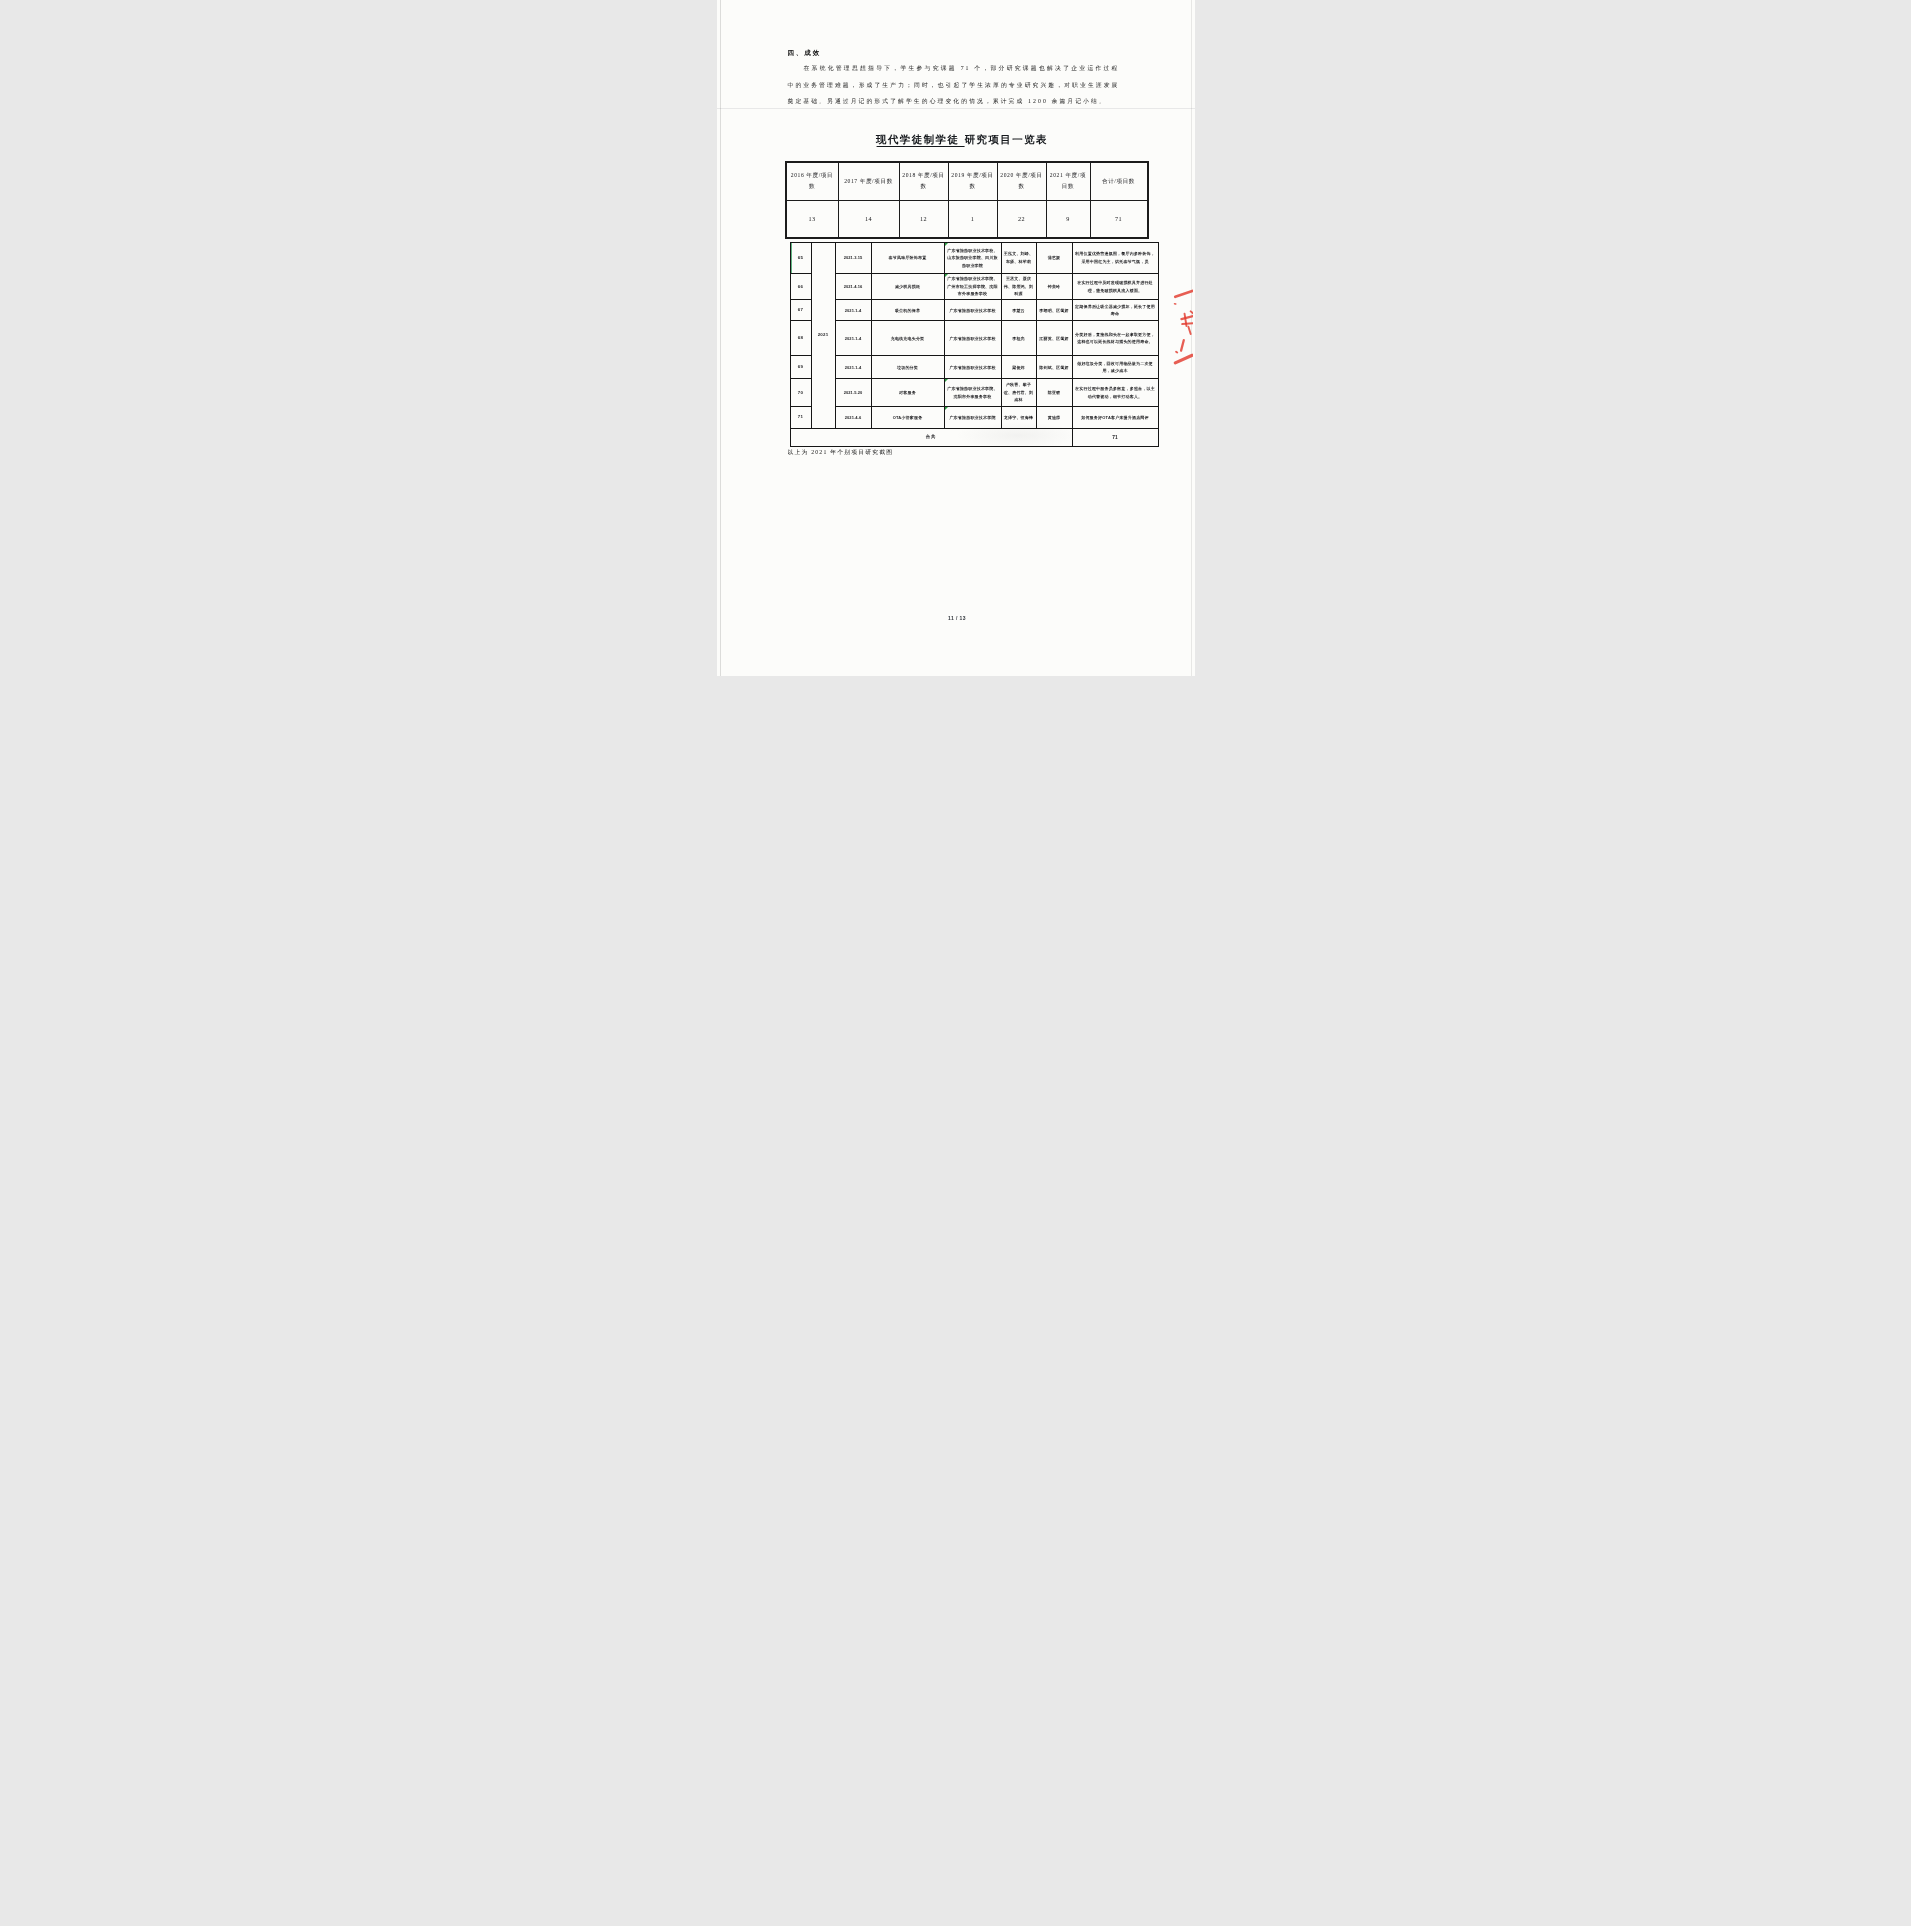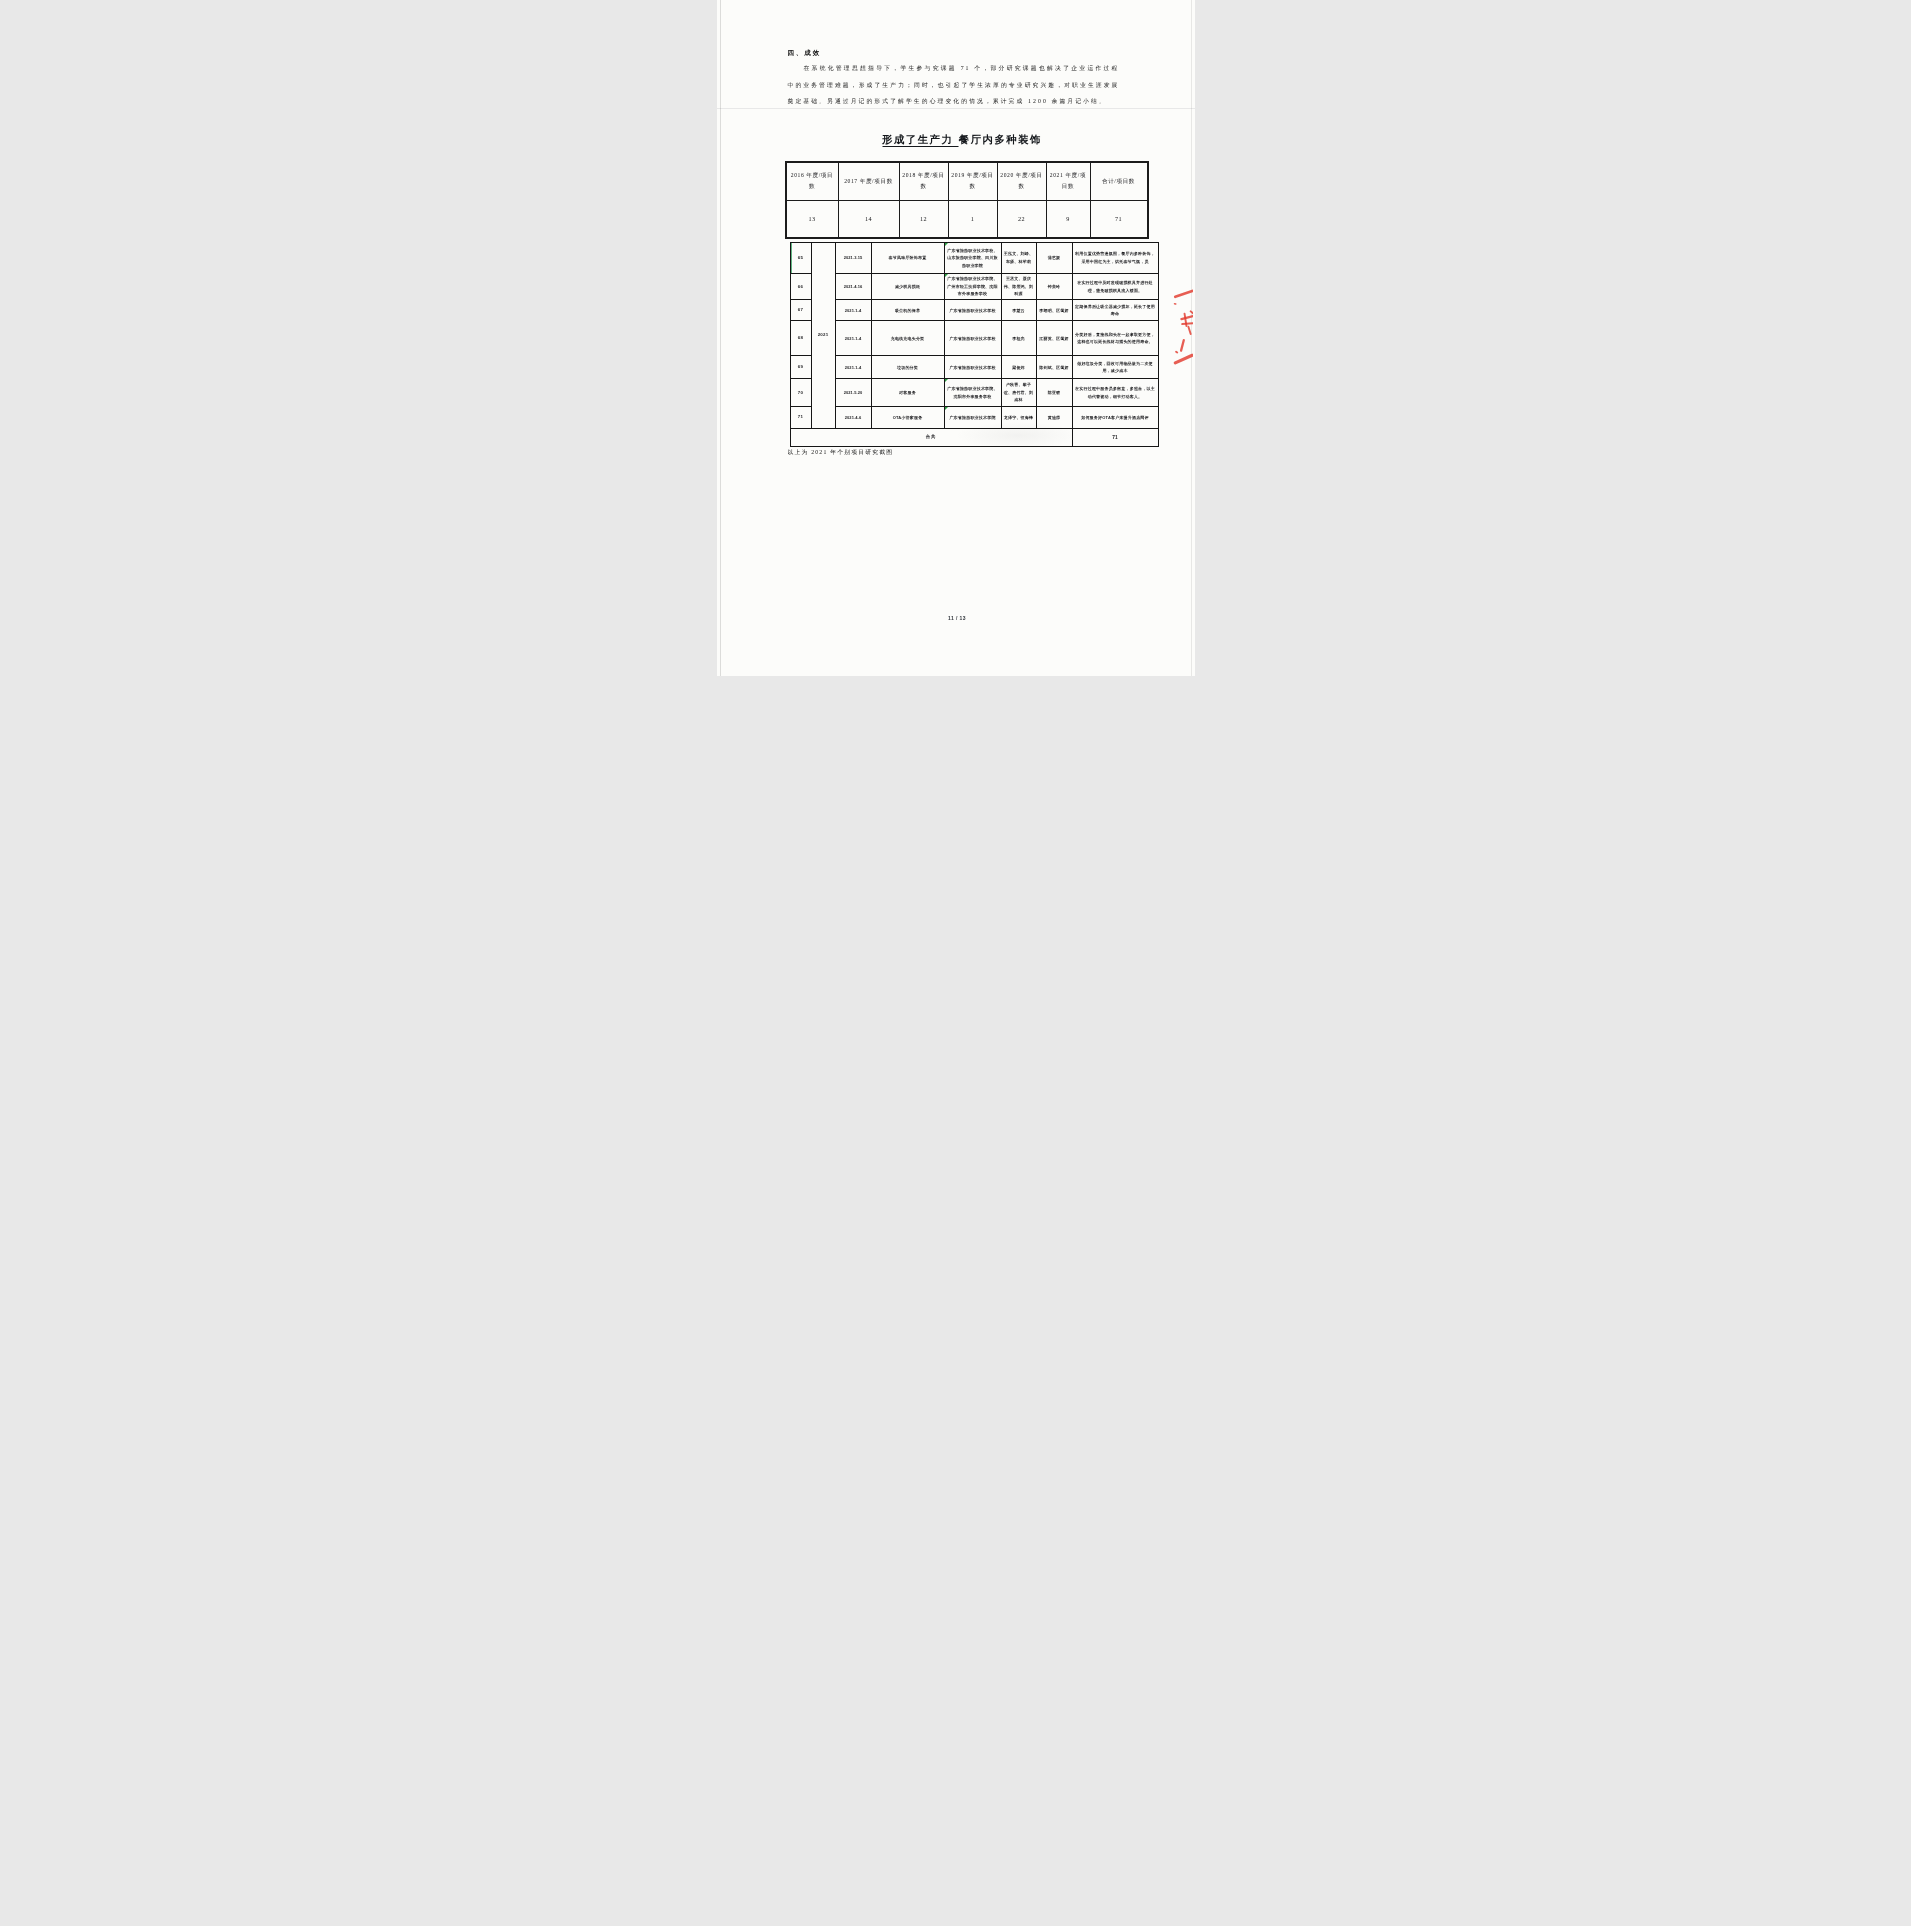--- a/index.html
+++ b/index.html
@@ -97,21 +97,21 @@
   <div class="scan-left"></div>
   <div class="scan-right"></div>
   <div class="scan-hline"></div>
   <div class="smudge"></div>
 
   <div class="section-heading">四、成效</div>
 
   <div class="body-paragraph">在系统化管理思想指导下，学生参与究课题 71 个，部分研究课题也解决了企业运作过程中的业务管理难题，形成了生产力；同时，也引起了学生浓厚的专业研究兴趣，对职业生涯发展奠定基础。另通过月记的形式了解学生的心理变化的情况，累计完成 1200 余篇月记小结。</div>
 
   <div class="doc-title">
-    <span class="u">形成了生产力</span><span>餐厅内多种装饰</span>
+    <span class="u">现代学徒制学徒</span><span>研究项目一览表</span>
   </div>
 
   <table class="summary-table">
     <colgroup>
       <col style="width:52px">
         <col style="width:61px">
         <col style="width:49px">
       <col style="width:49px">
         <col style="width:49px">
         <col style="width:44px">

